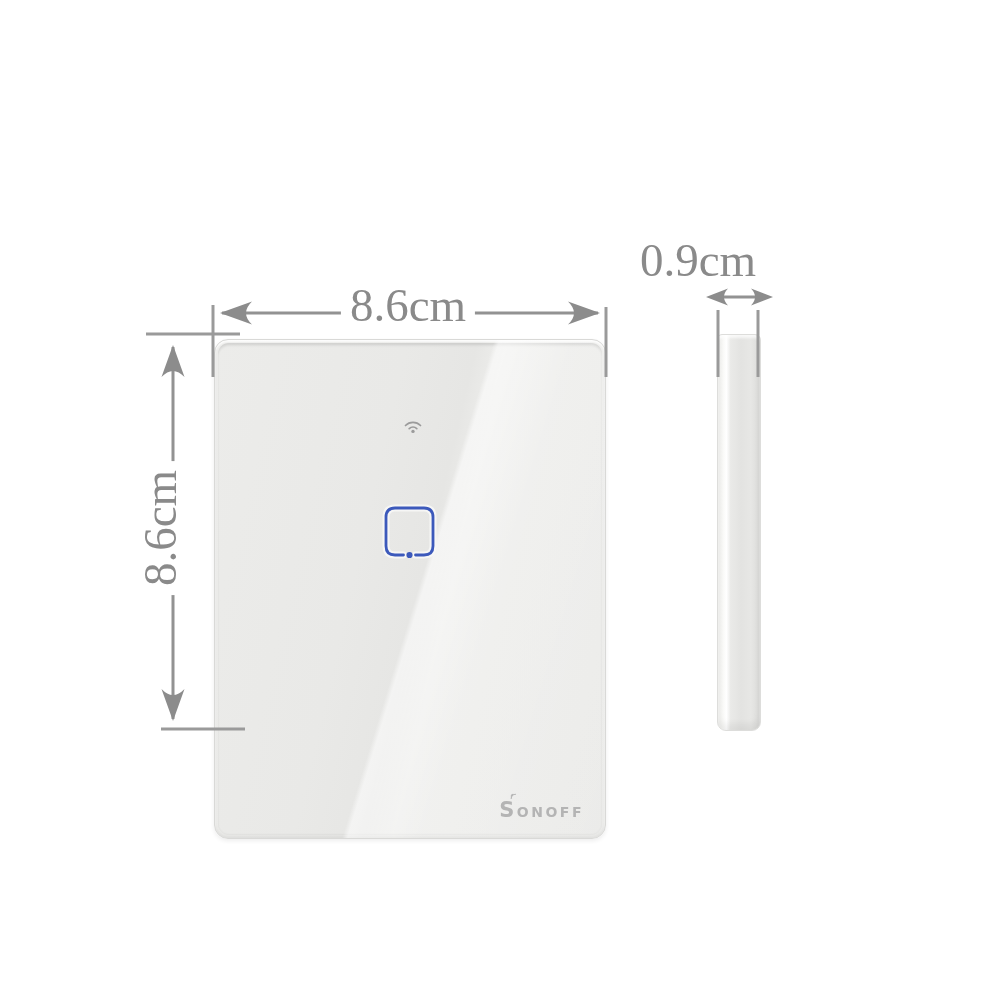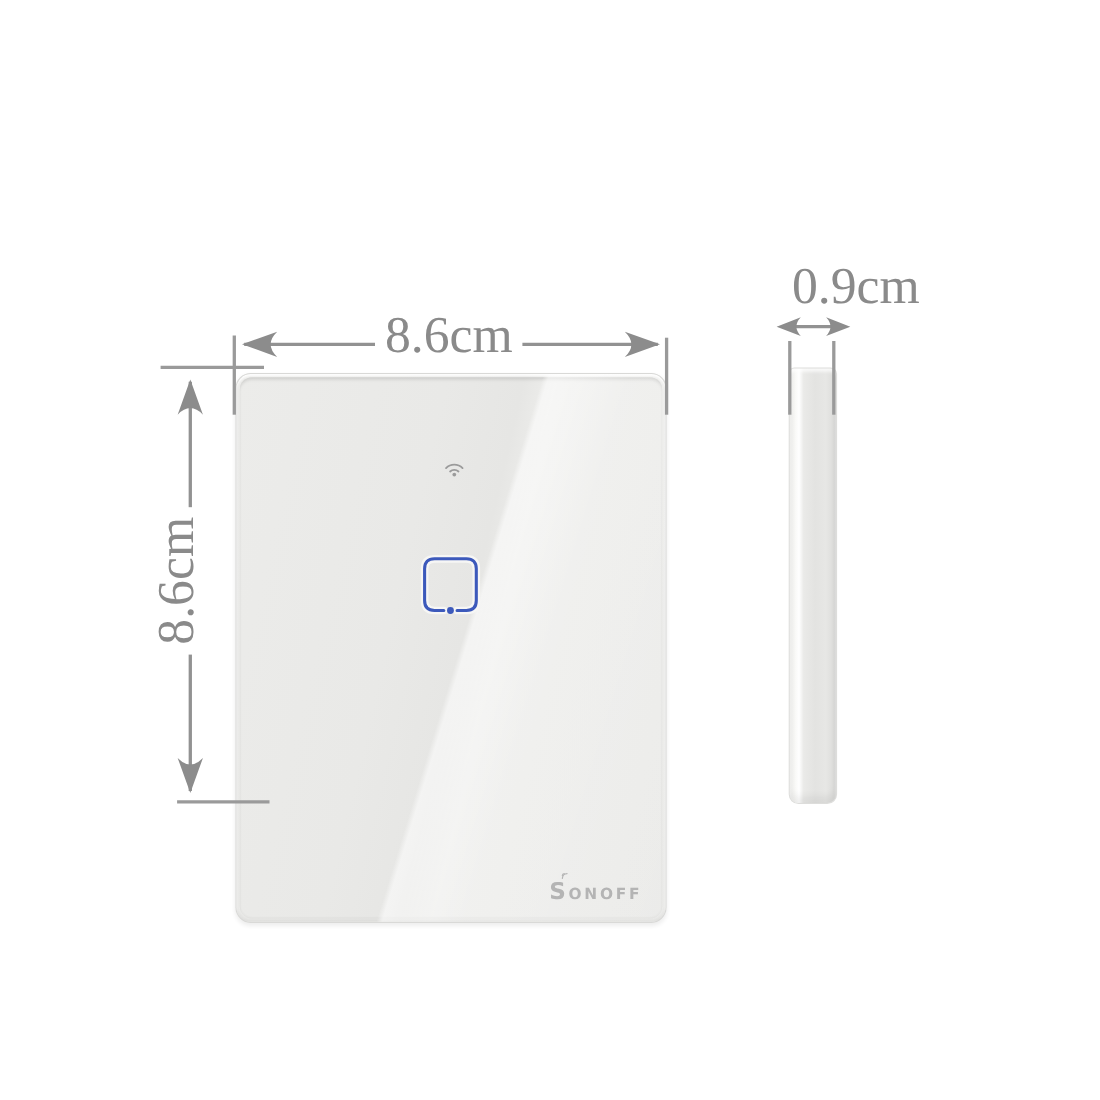--- a/index.html
+++ b/index.html
@@ -24,21 +24,21 @@
     color: #8a8a8a;
     background: #ffffff;
     padding: 0 9px;
     line-height: 1.1;
     white-space: nowrap;
     transform: translate(-50%, -50%);
     z-index: 6;
   }
   .label-width  { left: 408px; top: 306px; }
   .label-height { left: 161px; top: 528px; transform: translate(-50%,-50%) rotate(-90deg); }
-  .label-depth  { left: 778px; top: 261px; padding: 0 4px; }
+  .label-depth  { left: 698px; top: 261px; padding: 0 4px; }
 
   
   .dim-overlay {
     position: absolute;
     left: 0; top: 0;
     width: 1000px; height: 1000px;
     z-index: 5;
     pointer-events: none;
   }
   .dim-overlay line { stroke: #929292; stroke-width: 3; }

